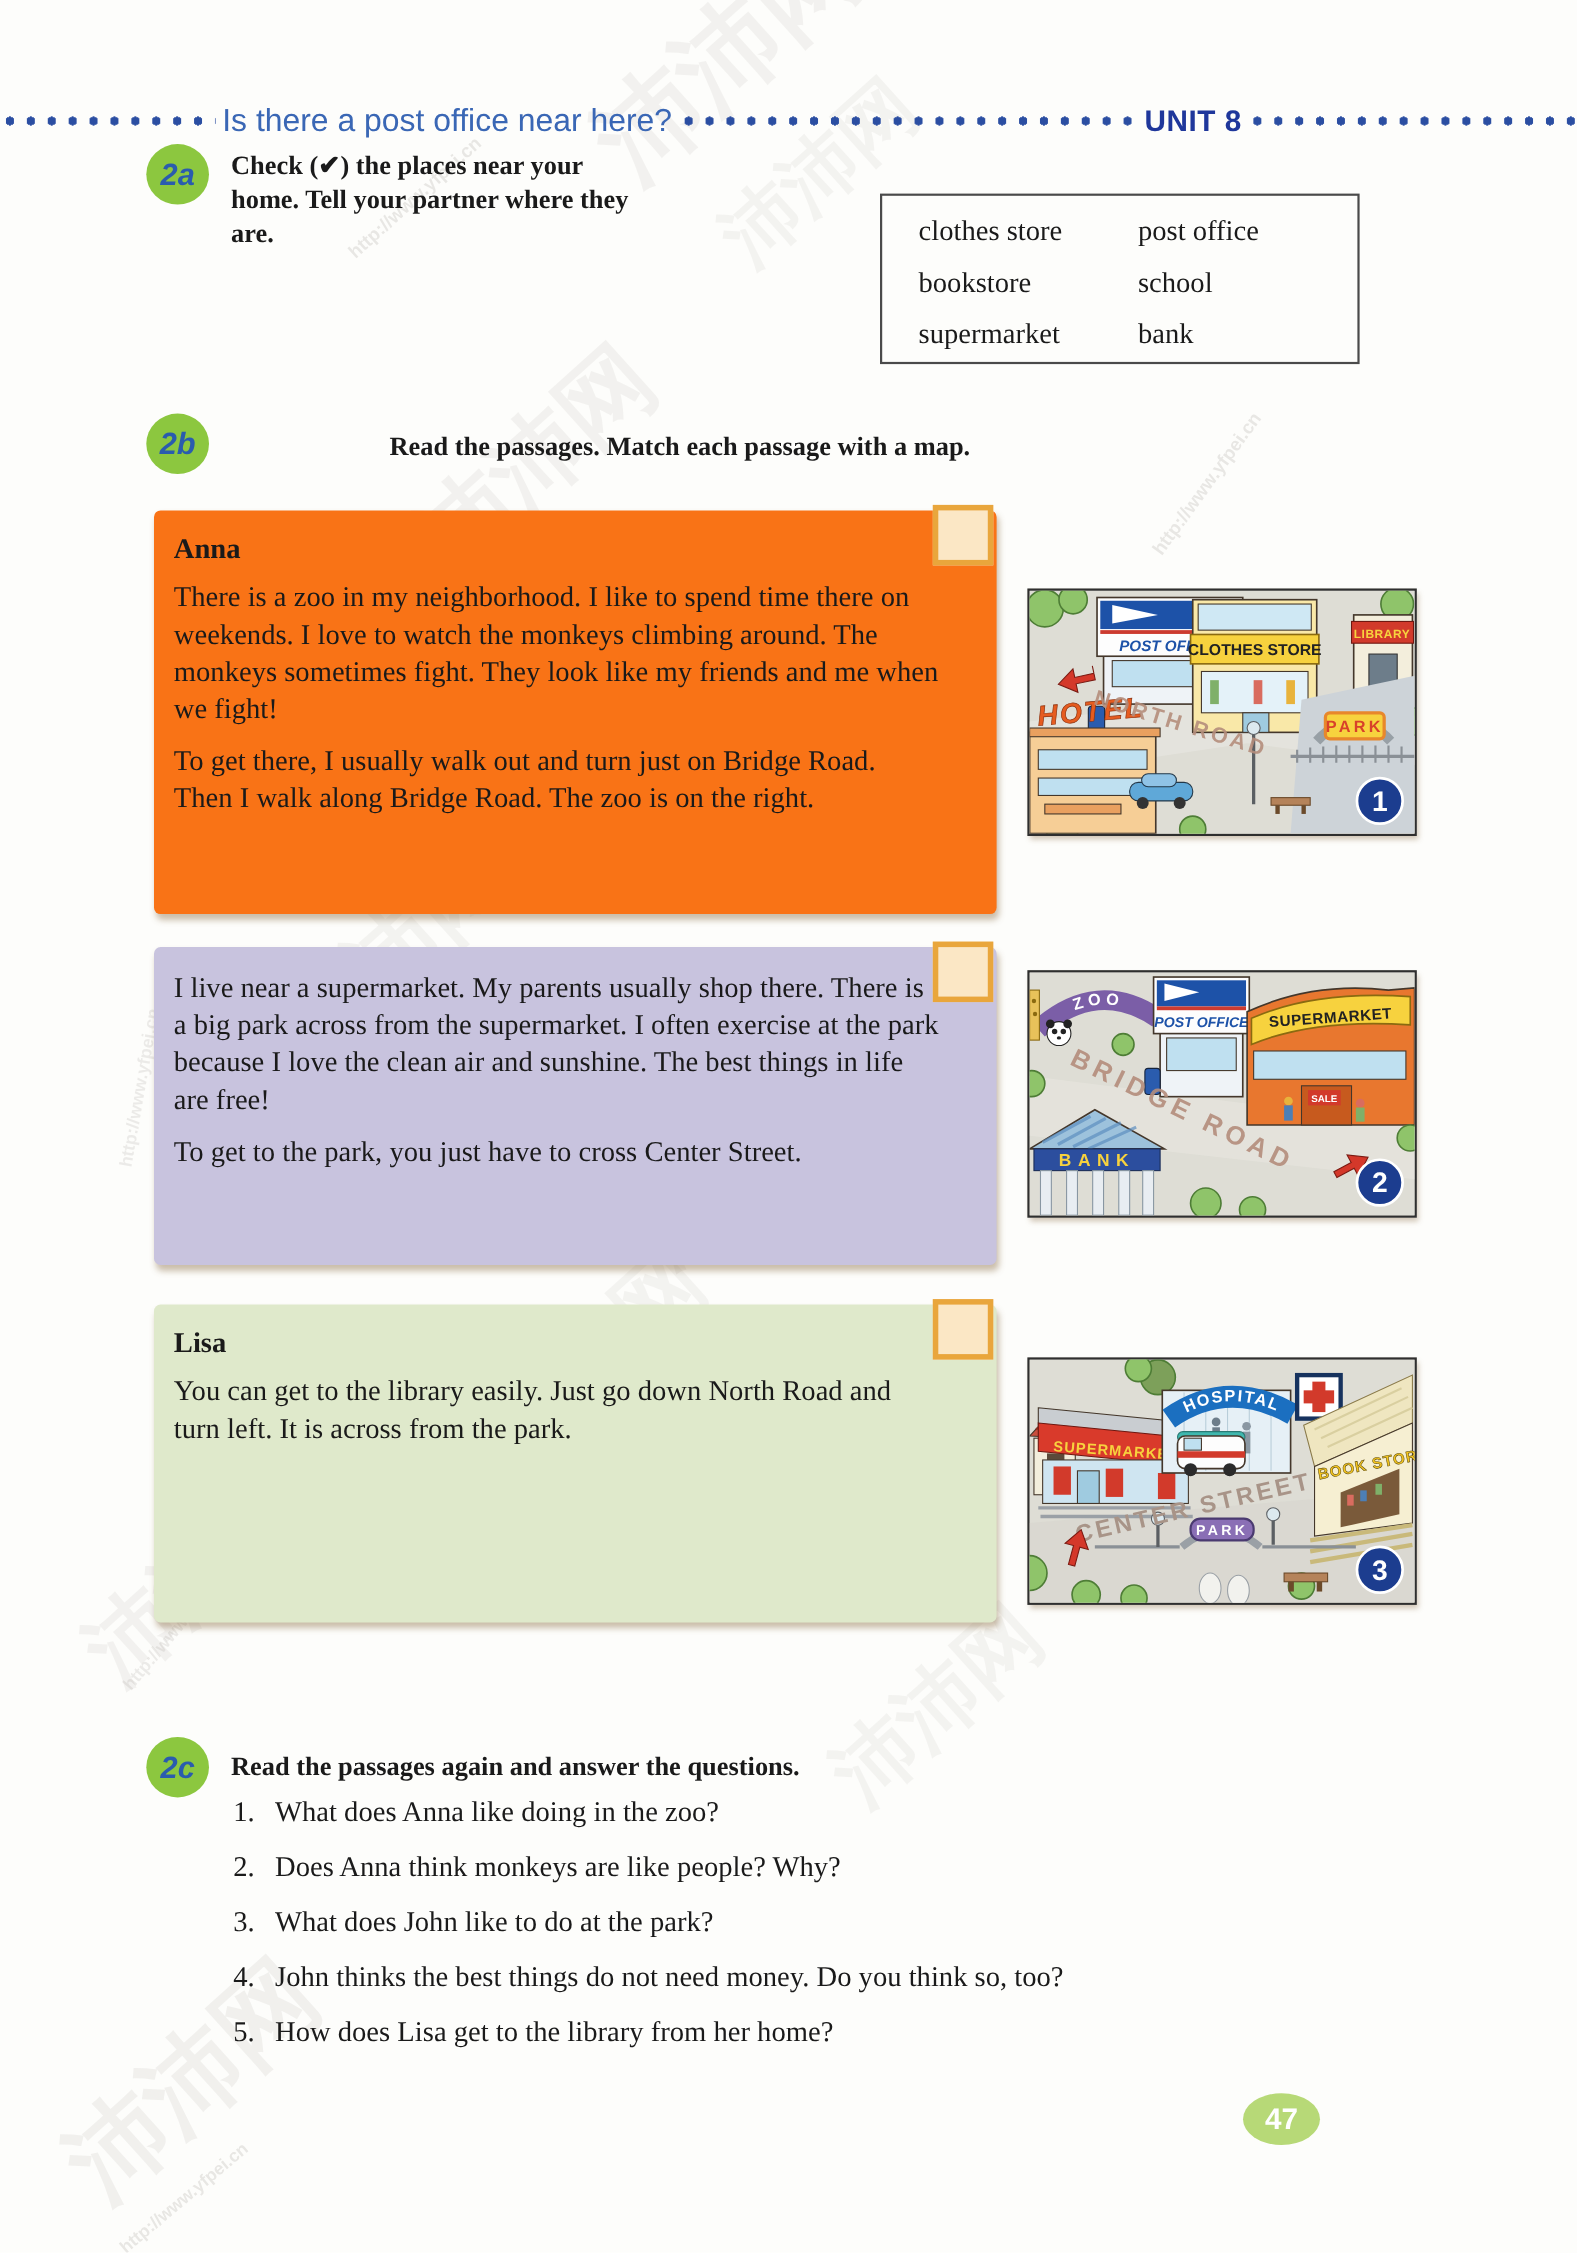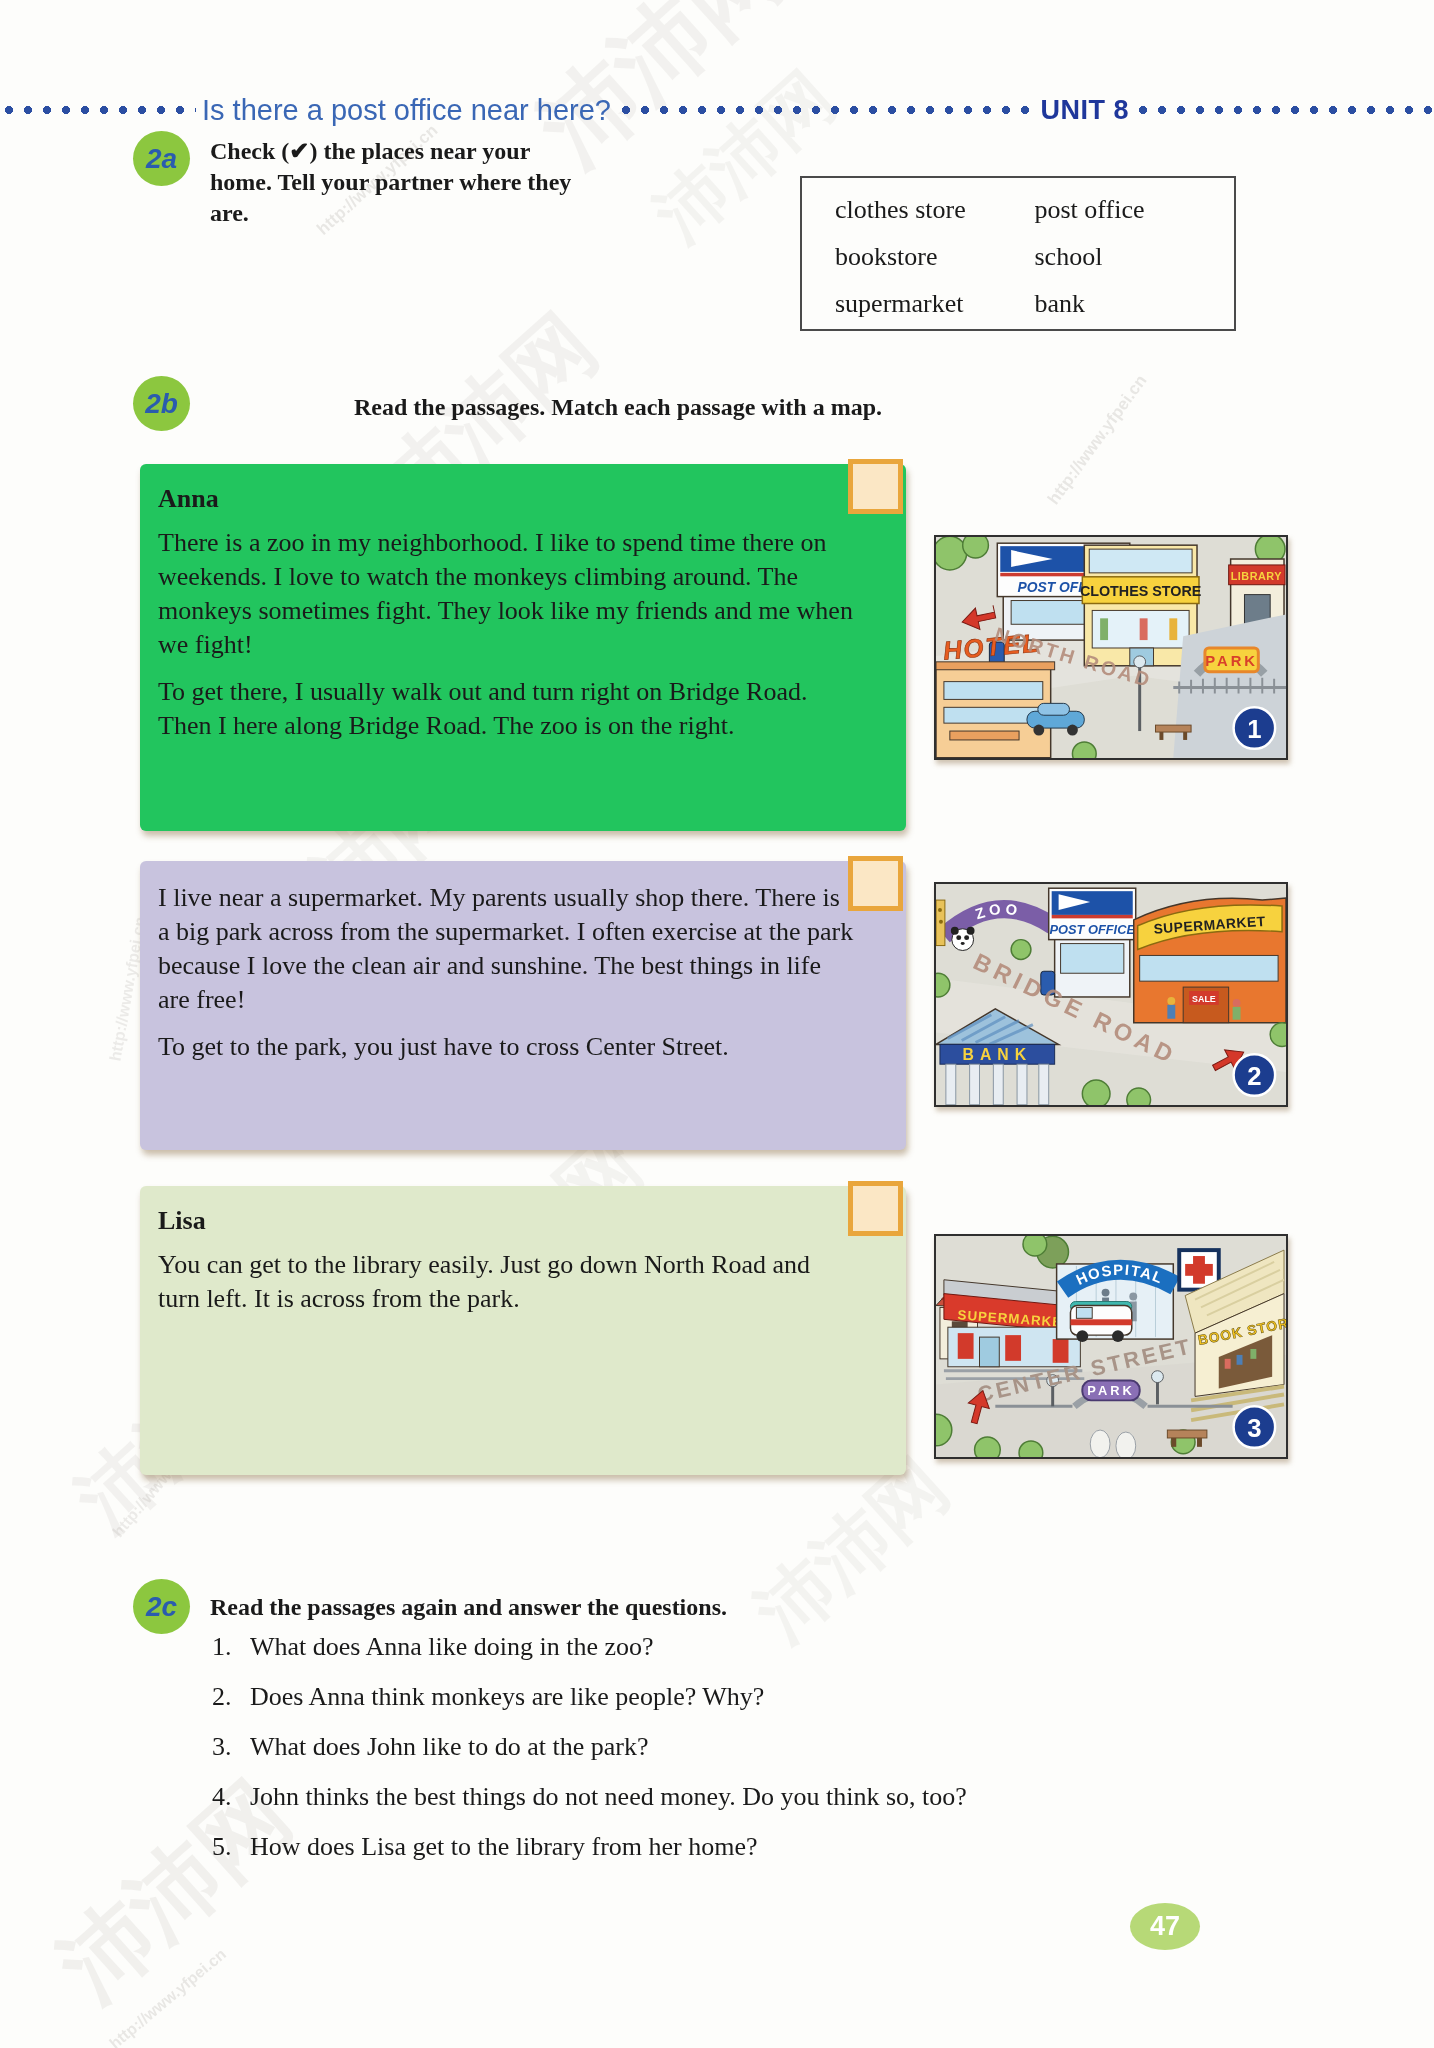--- a/index.html
+++ b/index.html
@@ -33,21 +33,21 @@
   .instr-2c{left:210px;top:1592px;width:900px;}
   
   .wordbox{position:absolute;left:800px;top:176px;width:436px;height:155px;
         border:2px solid #4a4a4a;background:#FDFDFB;display:flex;padding:8px 0 0 33px;box-sizing:border-box;}
   .wordbox .col{width:215px;}
   .wordbox .word{font-size:26px;color:#1a1a1a;line-height:47px;}
   
   .passage-box{position:absolute;left:140px;width:766px;border-radius:6px;
         padding:20px 52px 0 18px;box-sizing:border-box;
         box-shadow:2px 5px 6px rgba(140,110,70,.45);}
-  .passage-anna{top:464px;height:367px;background:#22c55e;}
+  .passage-anna{top:464px;height:367px;background:#f97316;}
   .passage-john{top:861px;height:289px;background:#C8C3DE;}
   .passage-lisa{top:1186px;height:289px;background:#DFE9CB;}
   .p-name{font-weight:700;font-size:26px;color:#1a1a1a;margin:0 0 12px 0;}
   .p-text{font-size:26px;color:#1a1a1a;line-height:34px;margin:0 0 13px 0;}
   .answer-box{position:absolute;top:-5px;right:3px;width:45px;height:45px;
         background:#FBE7C5;border:5px solid #E9A63C;box-sizing:content-box;}
   
   .map-figure{position:absolute;left:934px;width:354px;height:225px;border:2px solid #2F2F2F;
         background:#DEDDD5;box-shadow:2px 4px 5px rgba(140,110,70,.4);box-sizing:border-box;}
   .map-1{top:535px;} .map-2{top:882px;} .map-3{top:1234px;}
@@ -125,21 +125,21 @@
     </div>
   </div>
 
   <div class="badge badge-2b">2b</div>
   <div class="instr instr-2b">Read the passages. Match each passage with a map.</div>
 
   <div class="passage-box passage-anna">
     <div class="answer-box"></div>
     <p class="p-name">Anna</p>
     <p class="p-text">There is a zoo in my neighborhood. I like to spend time there on weekends. I love to watch the monkeys climbing around. The monkeys sometimes fight. They look like my friends and me when we fight!</p>
-    <p class="p-text">To get there, I usually walk out and turn right on Bridge Road. Then I here along Bridge Road. The zoo is on the right.</p>
+    <p class="p-text">To get there, I usually walk out and turn just on Bridge Road. Then I walk along Bridge Road. The zoo is on the right.</p>
   </div>
 
   <div class="passage-box passage-john">
     <div class="answer-box"></div>
     <p class="p-text">I live near a supermarket. My parents usually shop there. There is a big park across from the supermarket. I often exercise at the park because I love the clean air and sunshine. The best things in life are free!</p>
     <p class="p-text">To get to the park, you just have to cross Center Street.</p>
   </div>
 
   <div class="passage-box passage-lisa">
     <div class="answer-box"></div>

